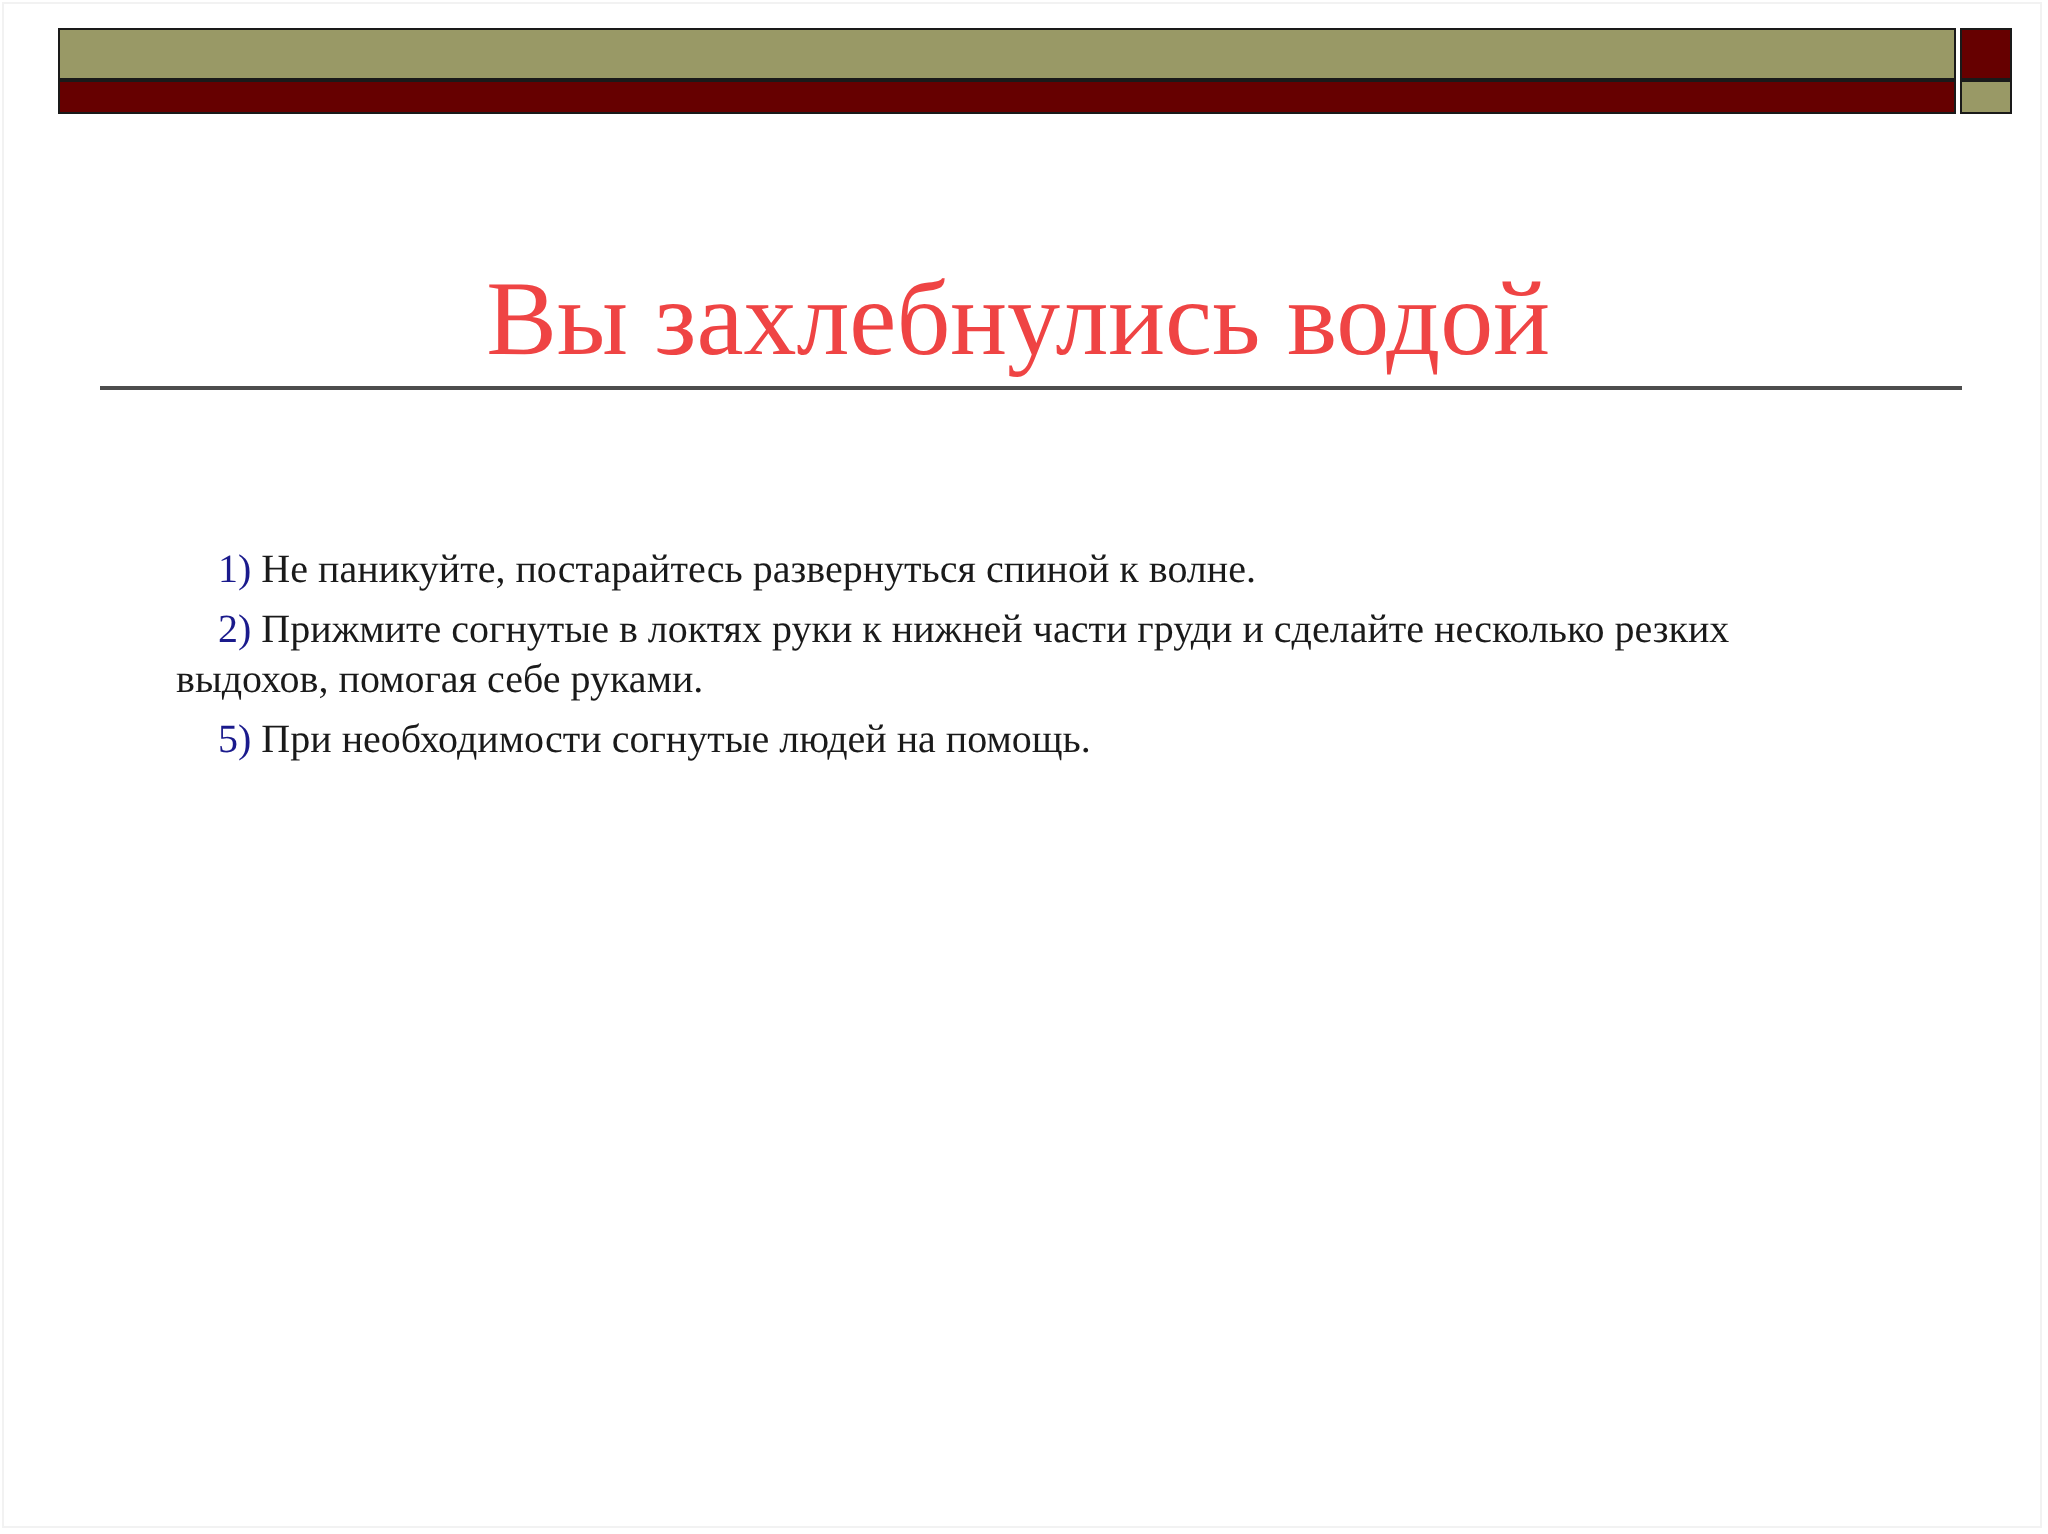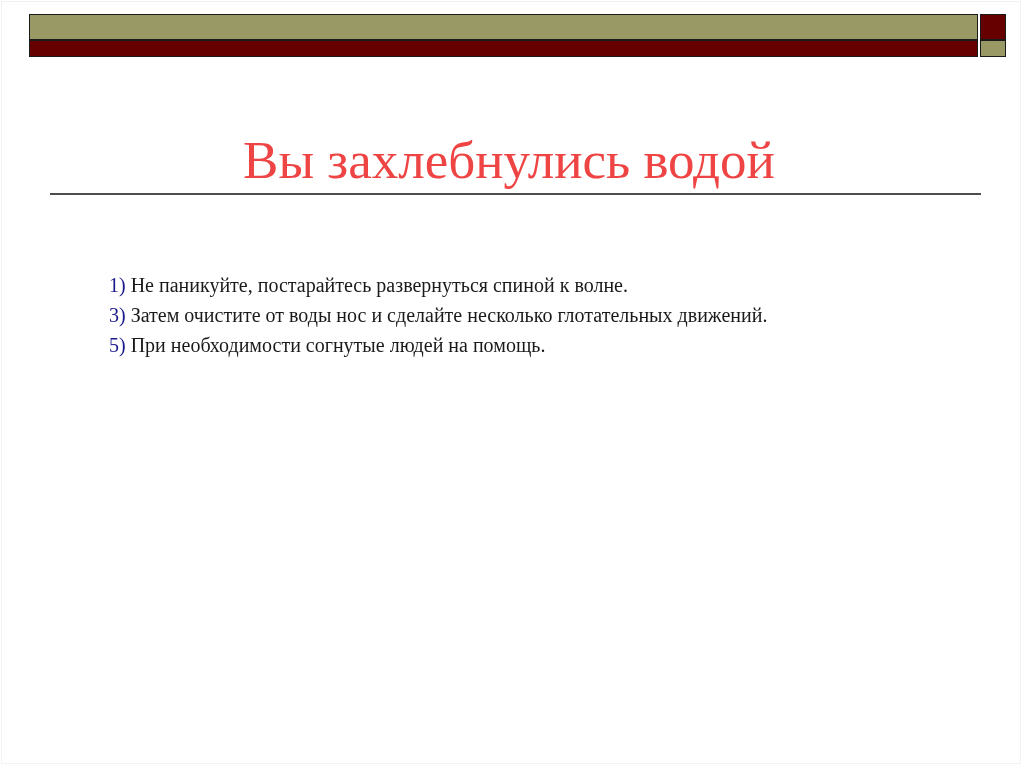--- a/index.html
+++ b/index.html
@@ -58,15 +58,15 @@
 <div class="sq-olive"></div>
 
 <div class="title">
   <span>Вы захлебнулись водой</span>
 </div>
 
 <div class="divider"></div>
 
 <div class="content">
   <p class="item"><span class="num">1)</span><span> Не паникуйте, постарайтесь развернуться спиной к волне.</span></p>
-  <p class="item"><span class="num">3)</span><span> Затем очистите от воды нос и сделайте несколько глотательных движений.</span></p>
+  <p class="item"><span class="num">2)</span><span> Прижмите согнутые в локтях руки к нижней части груди и сделайте несколько резких выдохов, помогая себе руками.</span></p>
   <p class="item"><span class="num">5)</span><span> При необходимости согнутые людей на помощь.</span></p>
 </div>
 
 </body></html>

